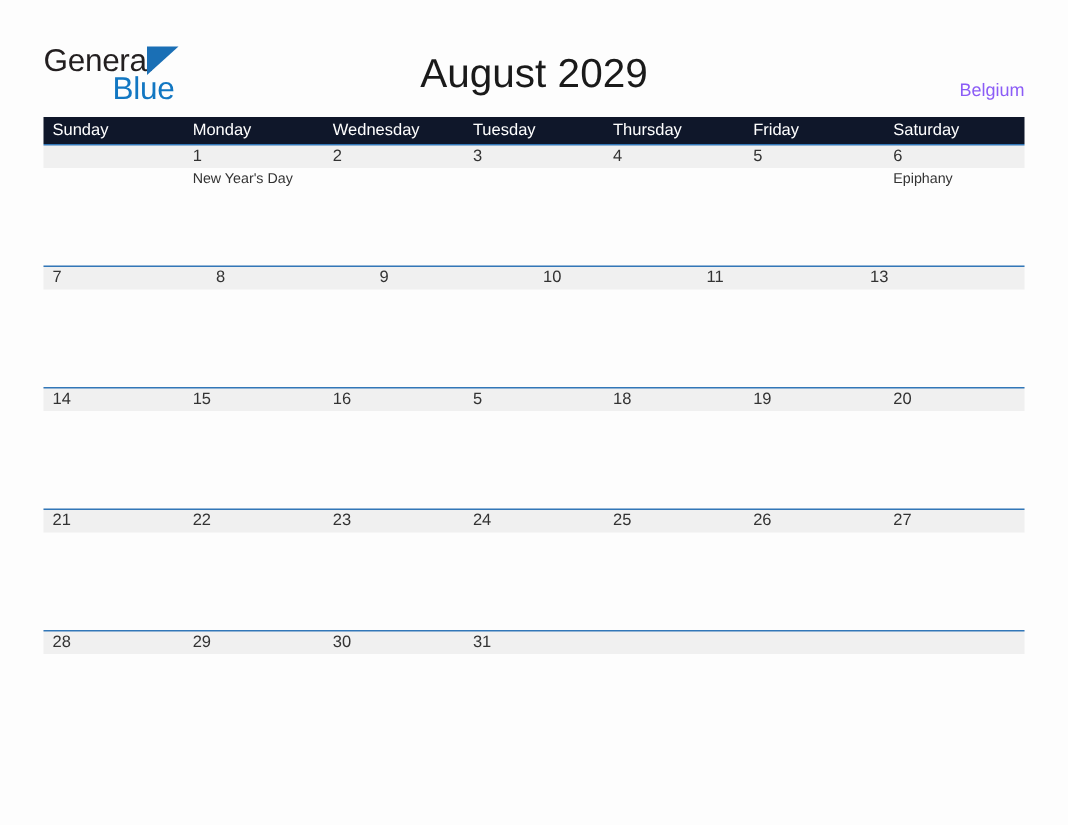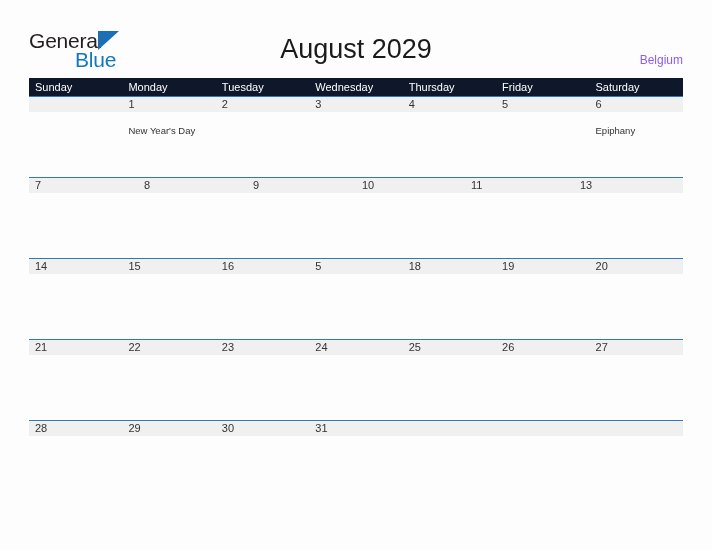--- a/index.html
+++ b/index.html
@@ -140,21 +140,21 @@
     position: relative;
     font-size: 11px;
     line-height: 16px;
     color: #333333;
     font-family: "Liberation Sans", sans-serif;
   }
   .day-event {
     position: relative;
     font-size: 9.5px;
     line-height: 13px;
-    margin-top: 12px;
+    margin-top: 1px;
     color: #333333;
     font-family: "Liberation Sans", sans-serif;
     white-space: nowrap;
   }
 </style>
 </head>
 <body>
 
 <div class="page-header">
 
@@ -168,22 +168,22 @@
 
   <div class="country-label">Belgium</div>
 
 </div>
 
 <div class="calendar">
 
   <div class="weekday-header">
     <div class="weekday-cell">Sunday</div>
     <div class="weekday-cell">Monday</div>
+    <div class="weekday-cell">Wednesday</div>
     <div class="weekday-cell">Tuesday</div>
-    <div class="weekday-cell">Wednesday</div>
     <div class="weekday-cell">Thursday</div>
     <div class="weekday-cell">Friday</div>
     <div class="weekday-cell">Saturday</div>
   </div>
 
   <div class="week-row first-row">
     <div class="band"></div>
     <div class="week-cells">
       <div class="day-cell">
         <div class="day-number"></div>

